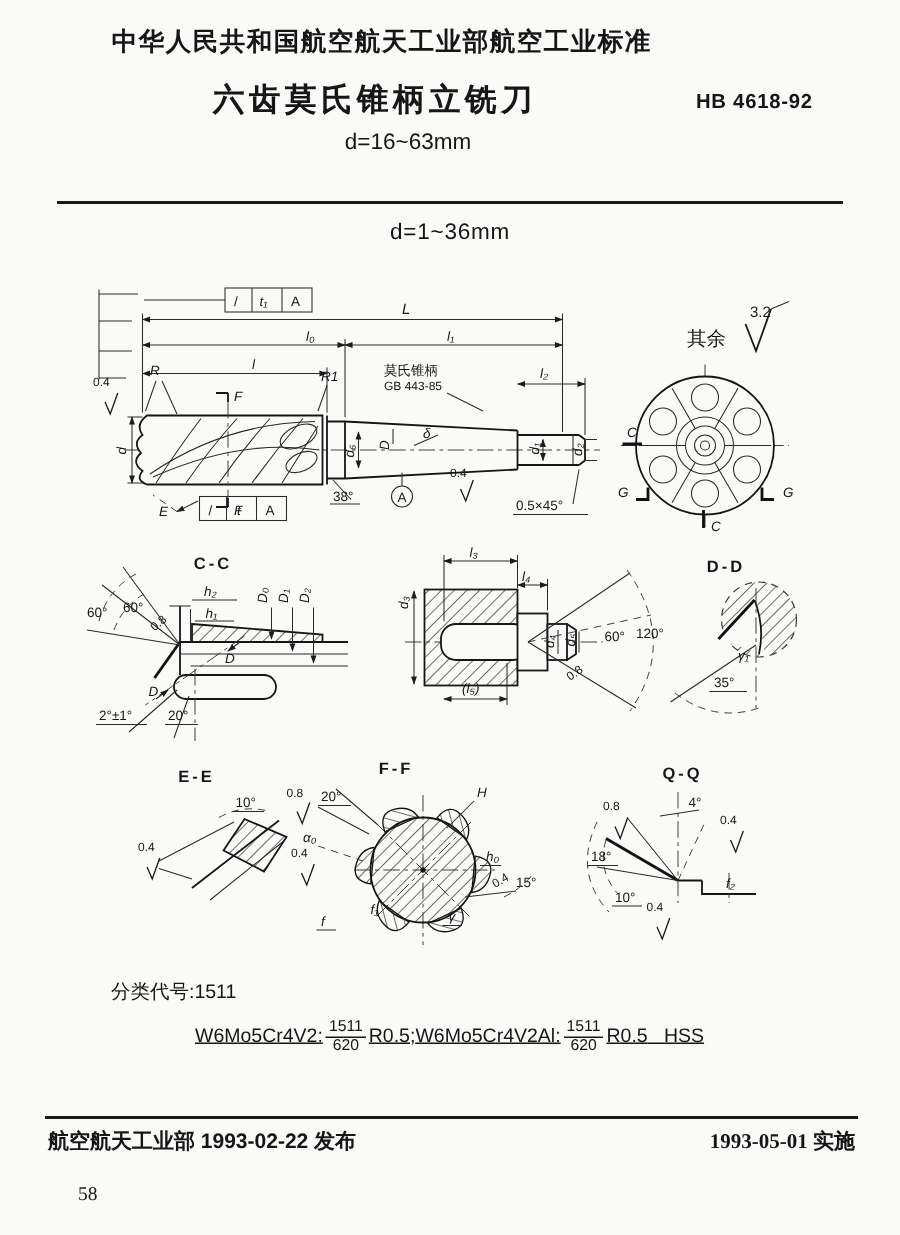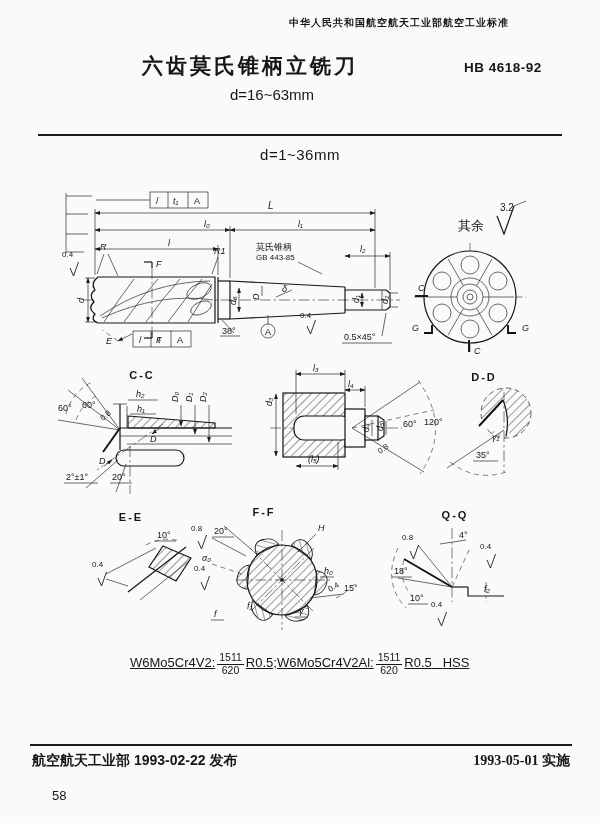--- a/index.html
+++ b/index.html
@@ -3,35 +3,35 @@
 <meta charset="utf-8">
 <style>
   html,body{margin:0;padding:0;}
   body{
     width:600px;height:823px;position:relative;
     background:#fafaf8;color:#161616;
     font-family:"Liberation Sans", sans-serif;
     overflow:hidden;
   }
   .abs{position:absolute;}
-  .hdr{top:16px;left:0;width:509px;text-align:right;font-size:10px;font-weight:bold;letter-spacing:1px;}
+  .hdr{top:16px;left:0;width:509px;text-align:center;font-size:17px;font-weight:bold;letter-spacing:1px;}
   .title{top:52px;left:0;width:500px;text-align:center;font-size:21px;font-weight:bold;letter-spacing:3px;}
   .code{top:60px;left:448px;font-size:13.5px;font-weight:bold;letter-spacing:.5px;padding-left:16px;}
   .range{top:86px;left:0;width:544px;text-align:center;font-size:15px;}
   .rule-top{top:134px;left:38px;width:524px;height:2.2px;background:#1a1a1a;}
   .subrange{top:146px;left:0;width:600px;text-align:center;font-size:15px;letter-spacing:.5px;}
   .notes{left:74px;top:652px;width:480px;font-size:13px;}
   .note-line{margin:0 0 9px 0;white-space:nowrap;}
   .mat-line{margin-left:56px;white-space:nowrap;text-decoration:underline;}
   .frac{display:inline-flex;flex-direction:column;text-align:center;vertical-align:middle;font-size:10.5px;line-height:1.1;margin:0 2px;}
   .fn{border-bottom:1px solid #161616;padding:0 2px;}
   .rule-bot{top:744px;left:30px;width:542px;height:2px;background:#1a1a1a;}
   .footer-l{top:752px;left:32px;font-size:14px;font-weight:bold;}
   .footer-r{top:752px;left:0;width:570px;text-align:right;font-size:14px;font-weight:bold;font-family:Liberation Serif, serif;}
-  .pageno{top:788px;left:52px;font-size:13px;}
+  .pageno{top:788px;left:52px;font-size:13px;font-family:Liberation Serif, serif;}
   svg{position:absolute;top:175px;left:0;}
   svg text{font-family:"Liberation Sans", sans-serif;fill:#161616;}
   .t9{font-size:9px;} .t8{font-size:8px;} .t10{font-size:10px;} .t13{font-size:13px;}
   .ti{font-style:italic;}
   .tt{font-size:11px;font-weight:bold;letter-spacing:2px;text-anchor:middle;}
   .ln{stroke:#2a2a2a;stroke-width:.7;fill:none;}
   .lm{stroke:#161616;stroke-width:1.2;fill:none;}
   .lb{stroke:#111;stroke-width:1.9;fill:none;}
   .cl{stroke:#3a3a3a;stroke-width:.65;stroke-dasharray:11 3 2.5 3;fill:none;}
   .dsh{stroke:#3a3a3a;stroke-width:.65;stroke-dasharray:5 4;fill:none;}
@@ -454,20 +454,21 @@
     <text class="t9" x="394" y="574">18°</text>
     <line class="ln" x1="392" y1="577" x2="412" y2="577"></line>
     <text class="t9" x="410" y="601">10°</text>
     <line class="ln" x1="408" y1="604" x2="428" y2="604"></line>
     <text class="t8" x="431" y="607">0.4</text>
     <use href="#chk" x="438" y="618"></use>
   </g>
 </svg>
 
 <div class="abs notes">
+  <p class="note-line">分类代号:1511</p>
   <p class="note-line mat-line">
     <span>W6Mo5Cr4V2:</span><span class="frac">
         <span class="fn">1511</span>
         <span>620</span>
       </span><span>R0.5;</span><span>W6Mo5Cr4V2Al:</span><span class="frac">
         <span class="fn">1511</span>
         <span>620</span>
       </span><span>R0.5</span>&nbsp;&nbsp;&nbsp;<span>HSS</span>
   </p>
 </div>

